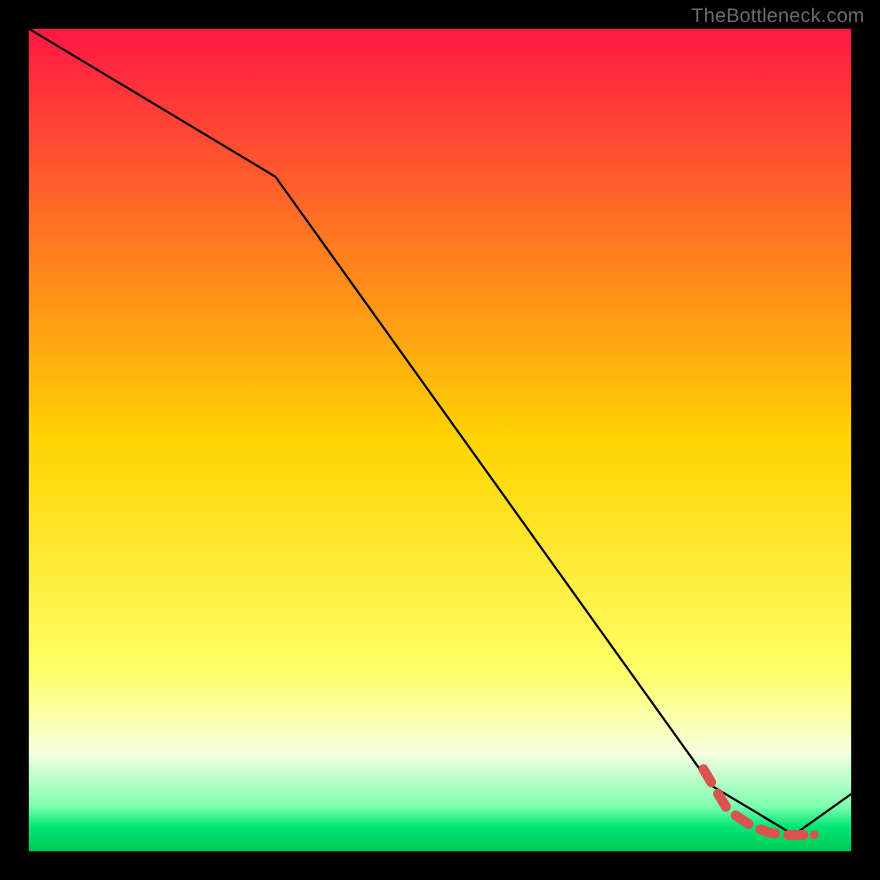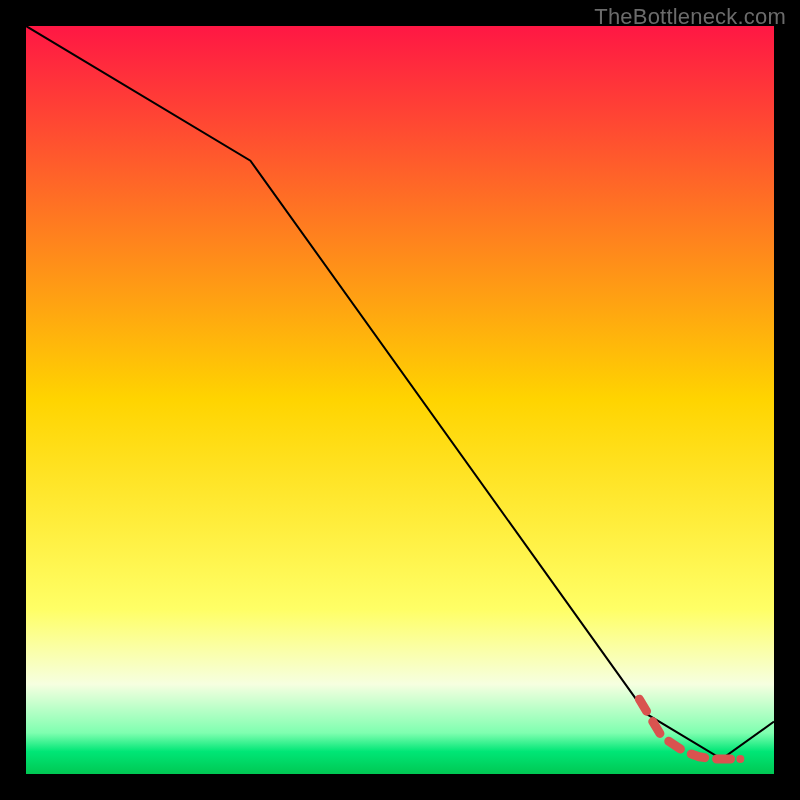--- a/index.html
+++ b/index.html
@@ -14,21 +14,21 @@
     position: relative;
     width: 800px;
     height: 800px;
     background: #000;
   }
   .watermark {
     position: absolute;
     top: 4px;
     right: 14px;
     font-family: Arial, Helvetica, sans-serif;
-    font-size: 22px;
+    font-size: 18px;
     color: #6b6b6b;
     letter-spacing: 0.2px;
   }
   .plot {
     position: absolute;
     left: 26px;
     top: 26px;
     width: 748px;
     height: 748px;
   }

